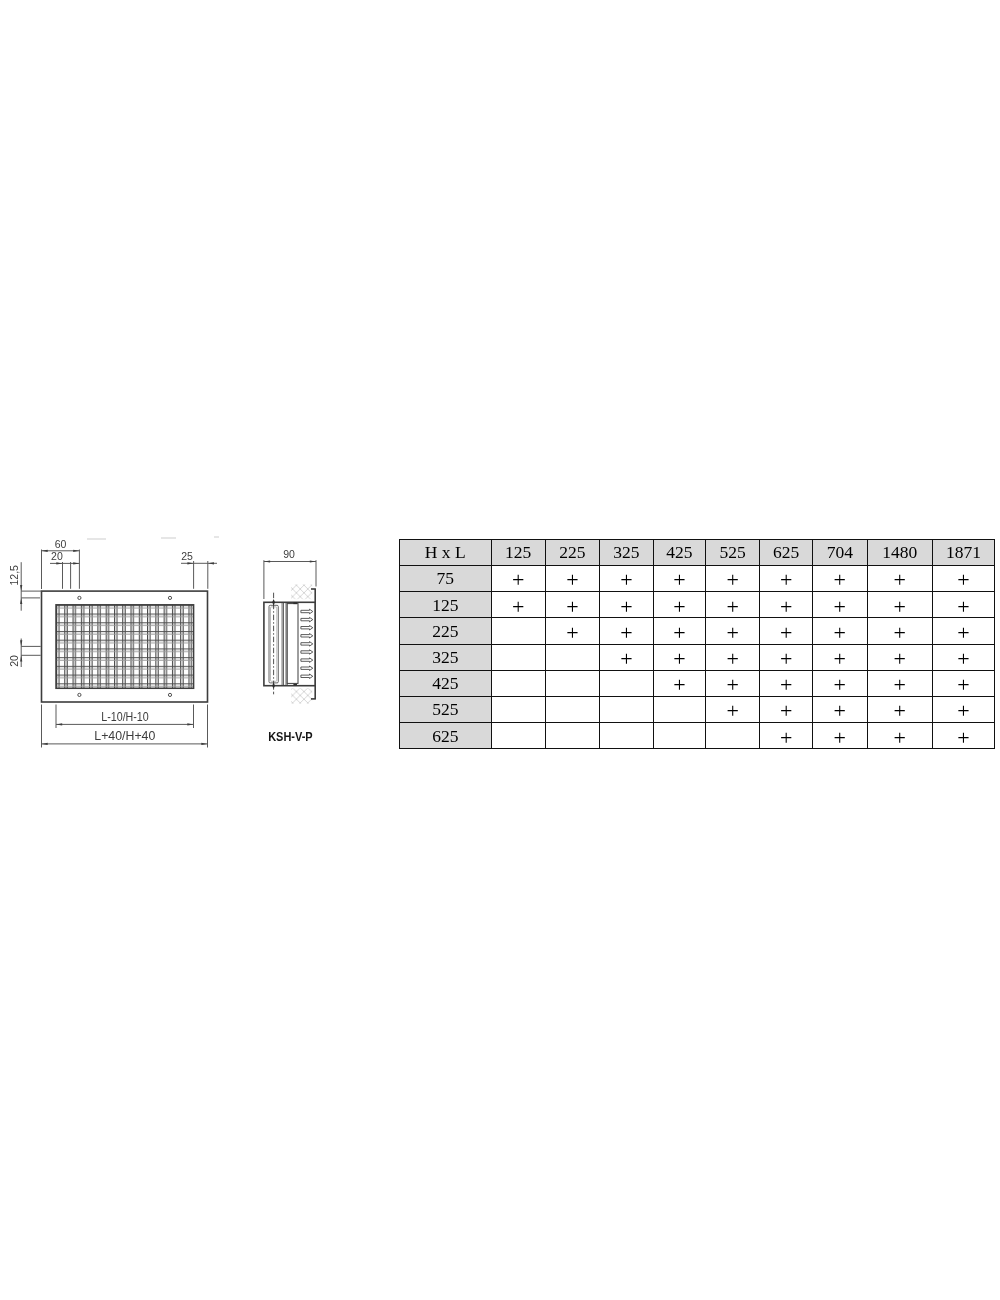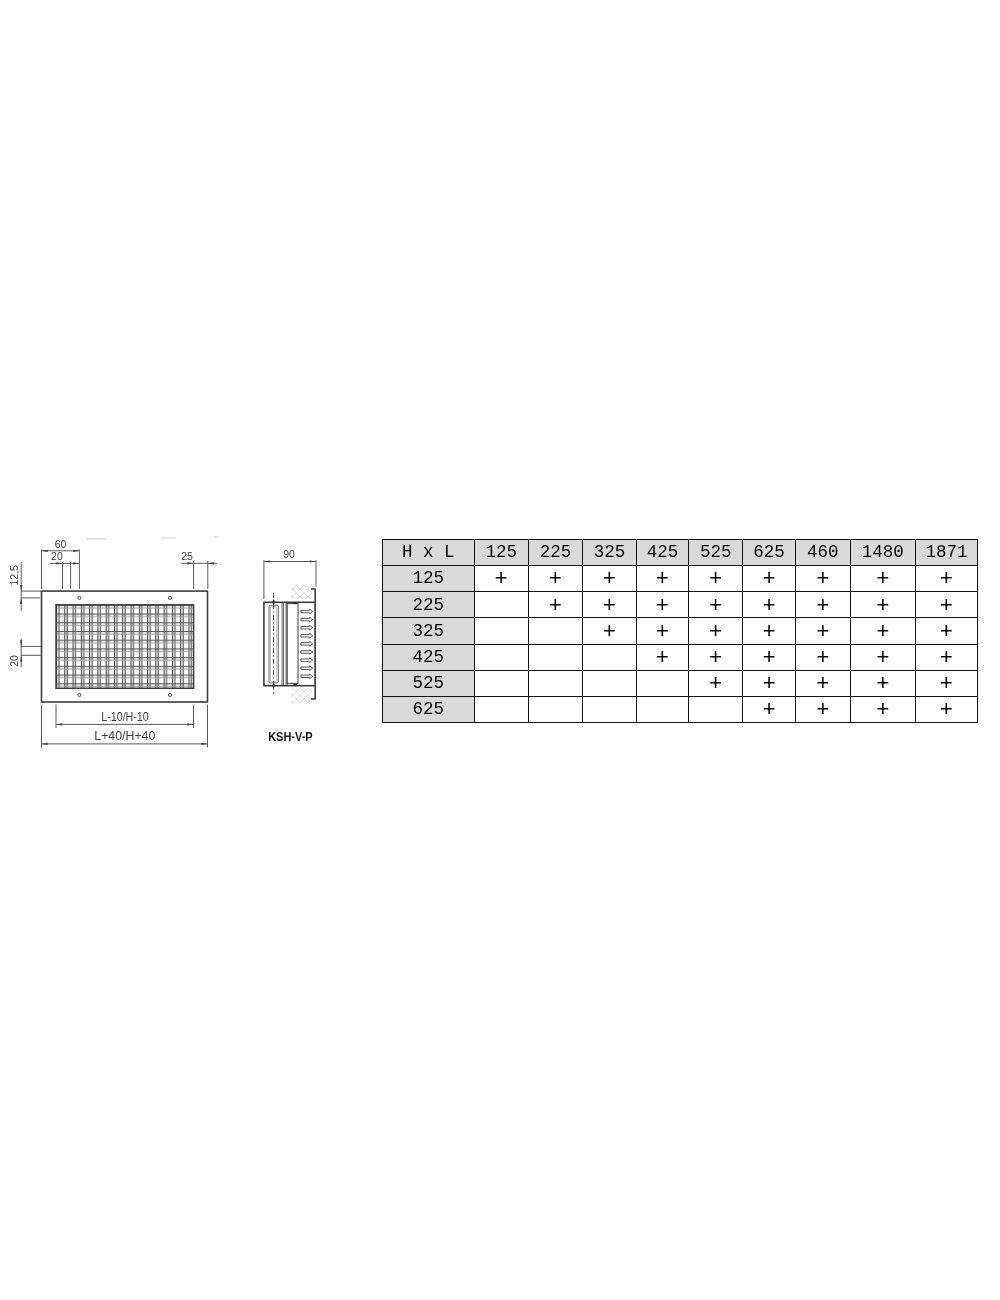--- a/index.html
+++ b/index.html
@@ -1,19 +1,19 @@
 <!DOCTYPE html>
 <html><head>
 <meta charset="utf-8">
 <style>
   html,body{margin:0;padding:0;background:#ffffff;}
   body{width:1000px;height:1300px;position:relative;font-family:"Liberation Sans",sans-serif;}
   #draw{position:absolute;left:0;top:0;}
-  table.sz{position:absolute;left:382px;top:538.7px;border-collapse:collapse;table-layout:fixed;
-    font-family:Liberation Mono, monospace;font-size:17.5px;color:#000;transform:translateZ(0);}
+  table.sz{position:absolute;left:399px;top:538.7px;border-collapse:collapse;table-layout:fixed;
+    font-family:Liberation Serif, serif;font-size:17.5px;color:#000;transform:translateZ(0);}
   table.sz td{border:1.5px solid #111;text-align:center;vertical-align:middle;padding:0;height:23.7px;padding-top:1.5px;line-height:23.7px;}
   table.sz td.g{background:#d9d9d9;}
   table.sz td.p{font-size:22px;height:20.7px;padding-top:4.5px;line-height:20.7px;}
 </style>
 </head>
 <body>
 
 <svg id="draw" width="1000" height="1300" viewBox="0 0 1000 1300" style="transform:translateZ(0)">
   <defs>
     <pattern id="weave" x="56" y="604.8" width="8.28" height="8.72" patternUnits="userSpaceOnUse">
@@ -182,25 +182,37 @@
 
   <tbody>
       <tr>
         <td class="g">H x L</td>
         <td class="g">125</td>
         <td class="g">225</td>
         <td class="g">325</td>
         <td class="g">425</td>
         <td class="g">525</td>
         <td class="g">625</td>
-        <td class="g">460</td>
+        <td class="g">704</td>
         <td class="g">1480</td>
         <td class="g">1871</td>
       </tr>
 
+  <tr>
+        <td class="g">75</td>
+        <td class="p">+</td>
+        <td class="p">+</td>
+        <td class="p">+</td>
+        <td class="p">+</td>
+        <td class="p">+</td>
+        <td class="p">+</td>
+        <td class="p">+</td>
+        <td class="p">+</td>
+        <td class="p">+</td>
+      </tr>
 
   <tr>
         <td class="g">125</td>
         <td class="p">+</td>
         <td class="p">+</td>
         <td class="p">+</td>
         <td class="p">+</td>
         <td class="p">+</td>
         <td class="p">+</td>
         <td class="p">+</td>

